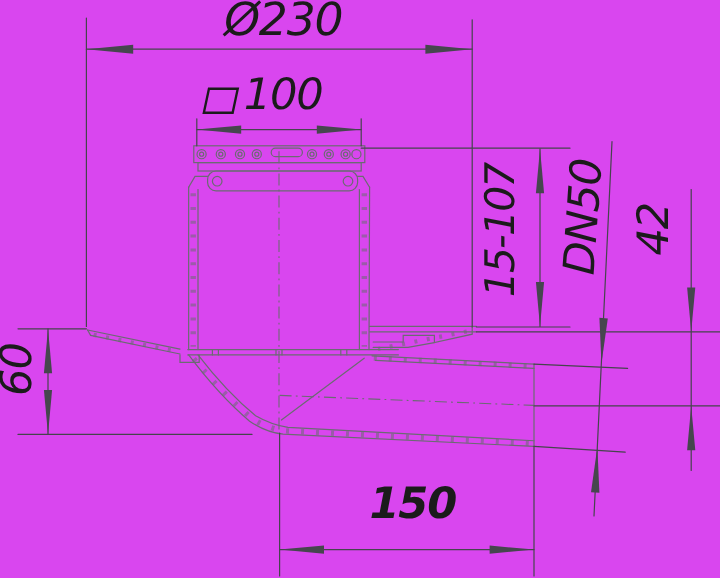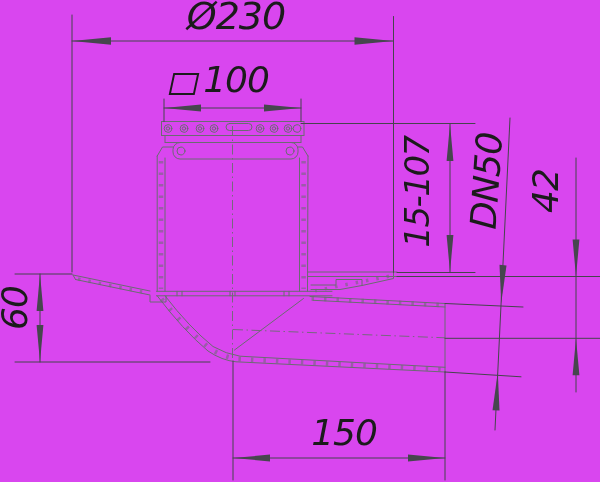--- a/index.html
+++ b/index.html
@@ -164,15 +164,15 @@
   <span class="label" style="left:236px;top:80px;text-align:right;">100</span>
 
   <span class="label cond rot90" style="left:417px;top:192px;">15-107</span>
 
   <span class="label rot86" style="left:487px;top:181px;">DN50</span>
 
   <span class="label rot90" style="left:546px;top:191px;">42</span>
 
   <span class="label rot90" style="left:15px;top:308px;">60</span>
 
-  <span class="label" style="left:344px;top:433px;">150</span>
+  <span class="label" style="left:344px;top:421px;font-weight:bold;">150</span>
 
 </div>
 
 </body></html>

